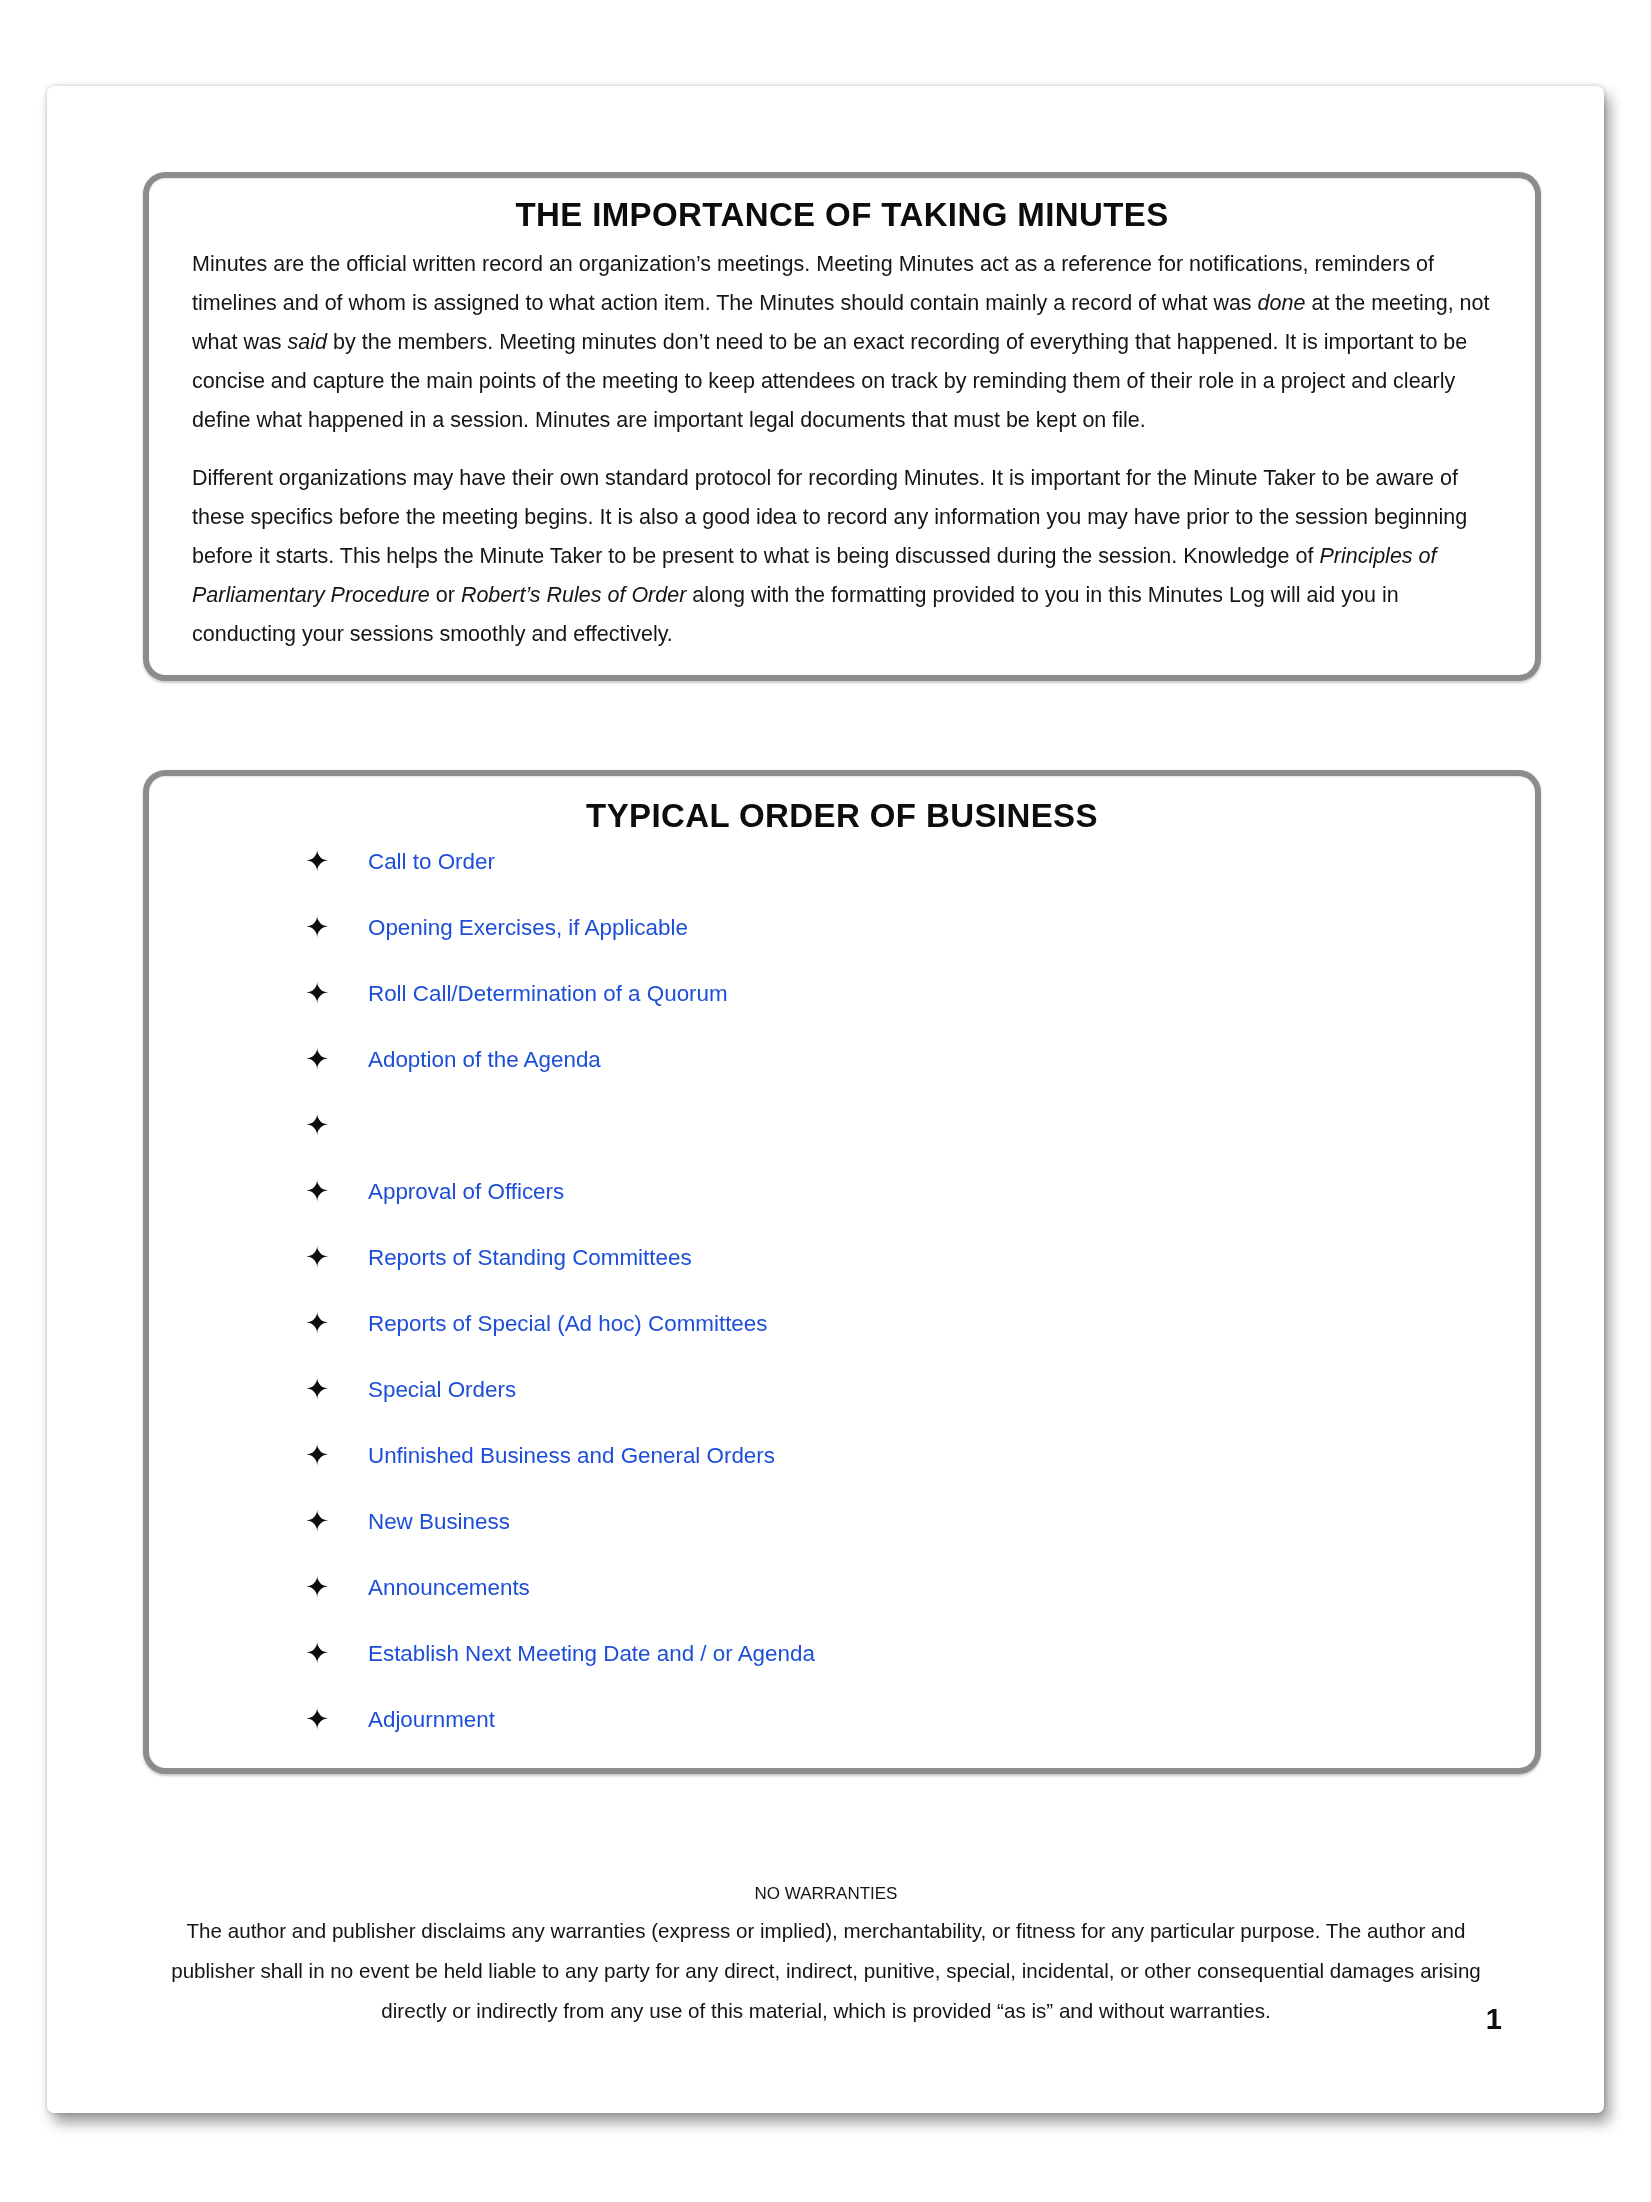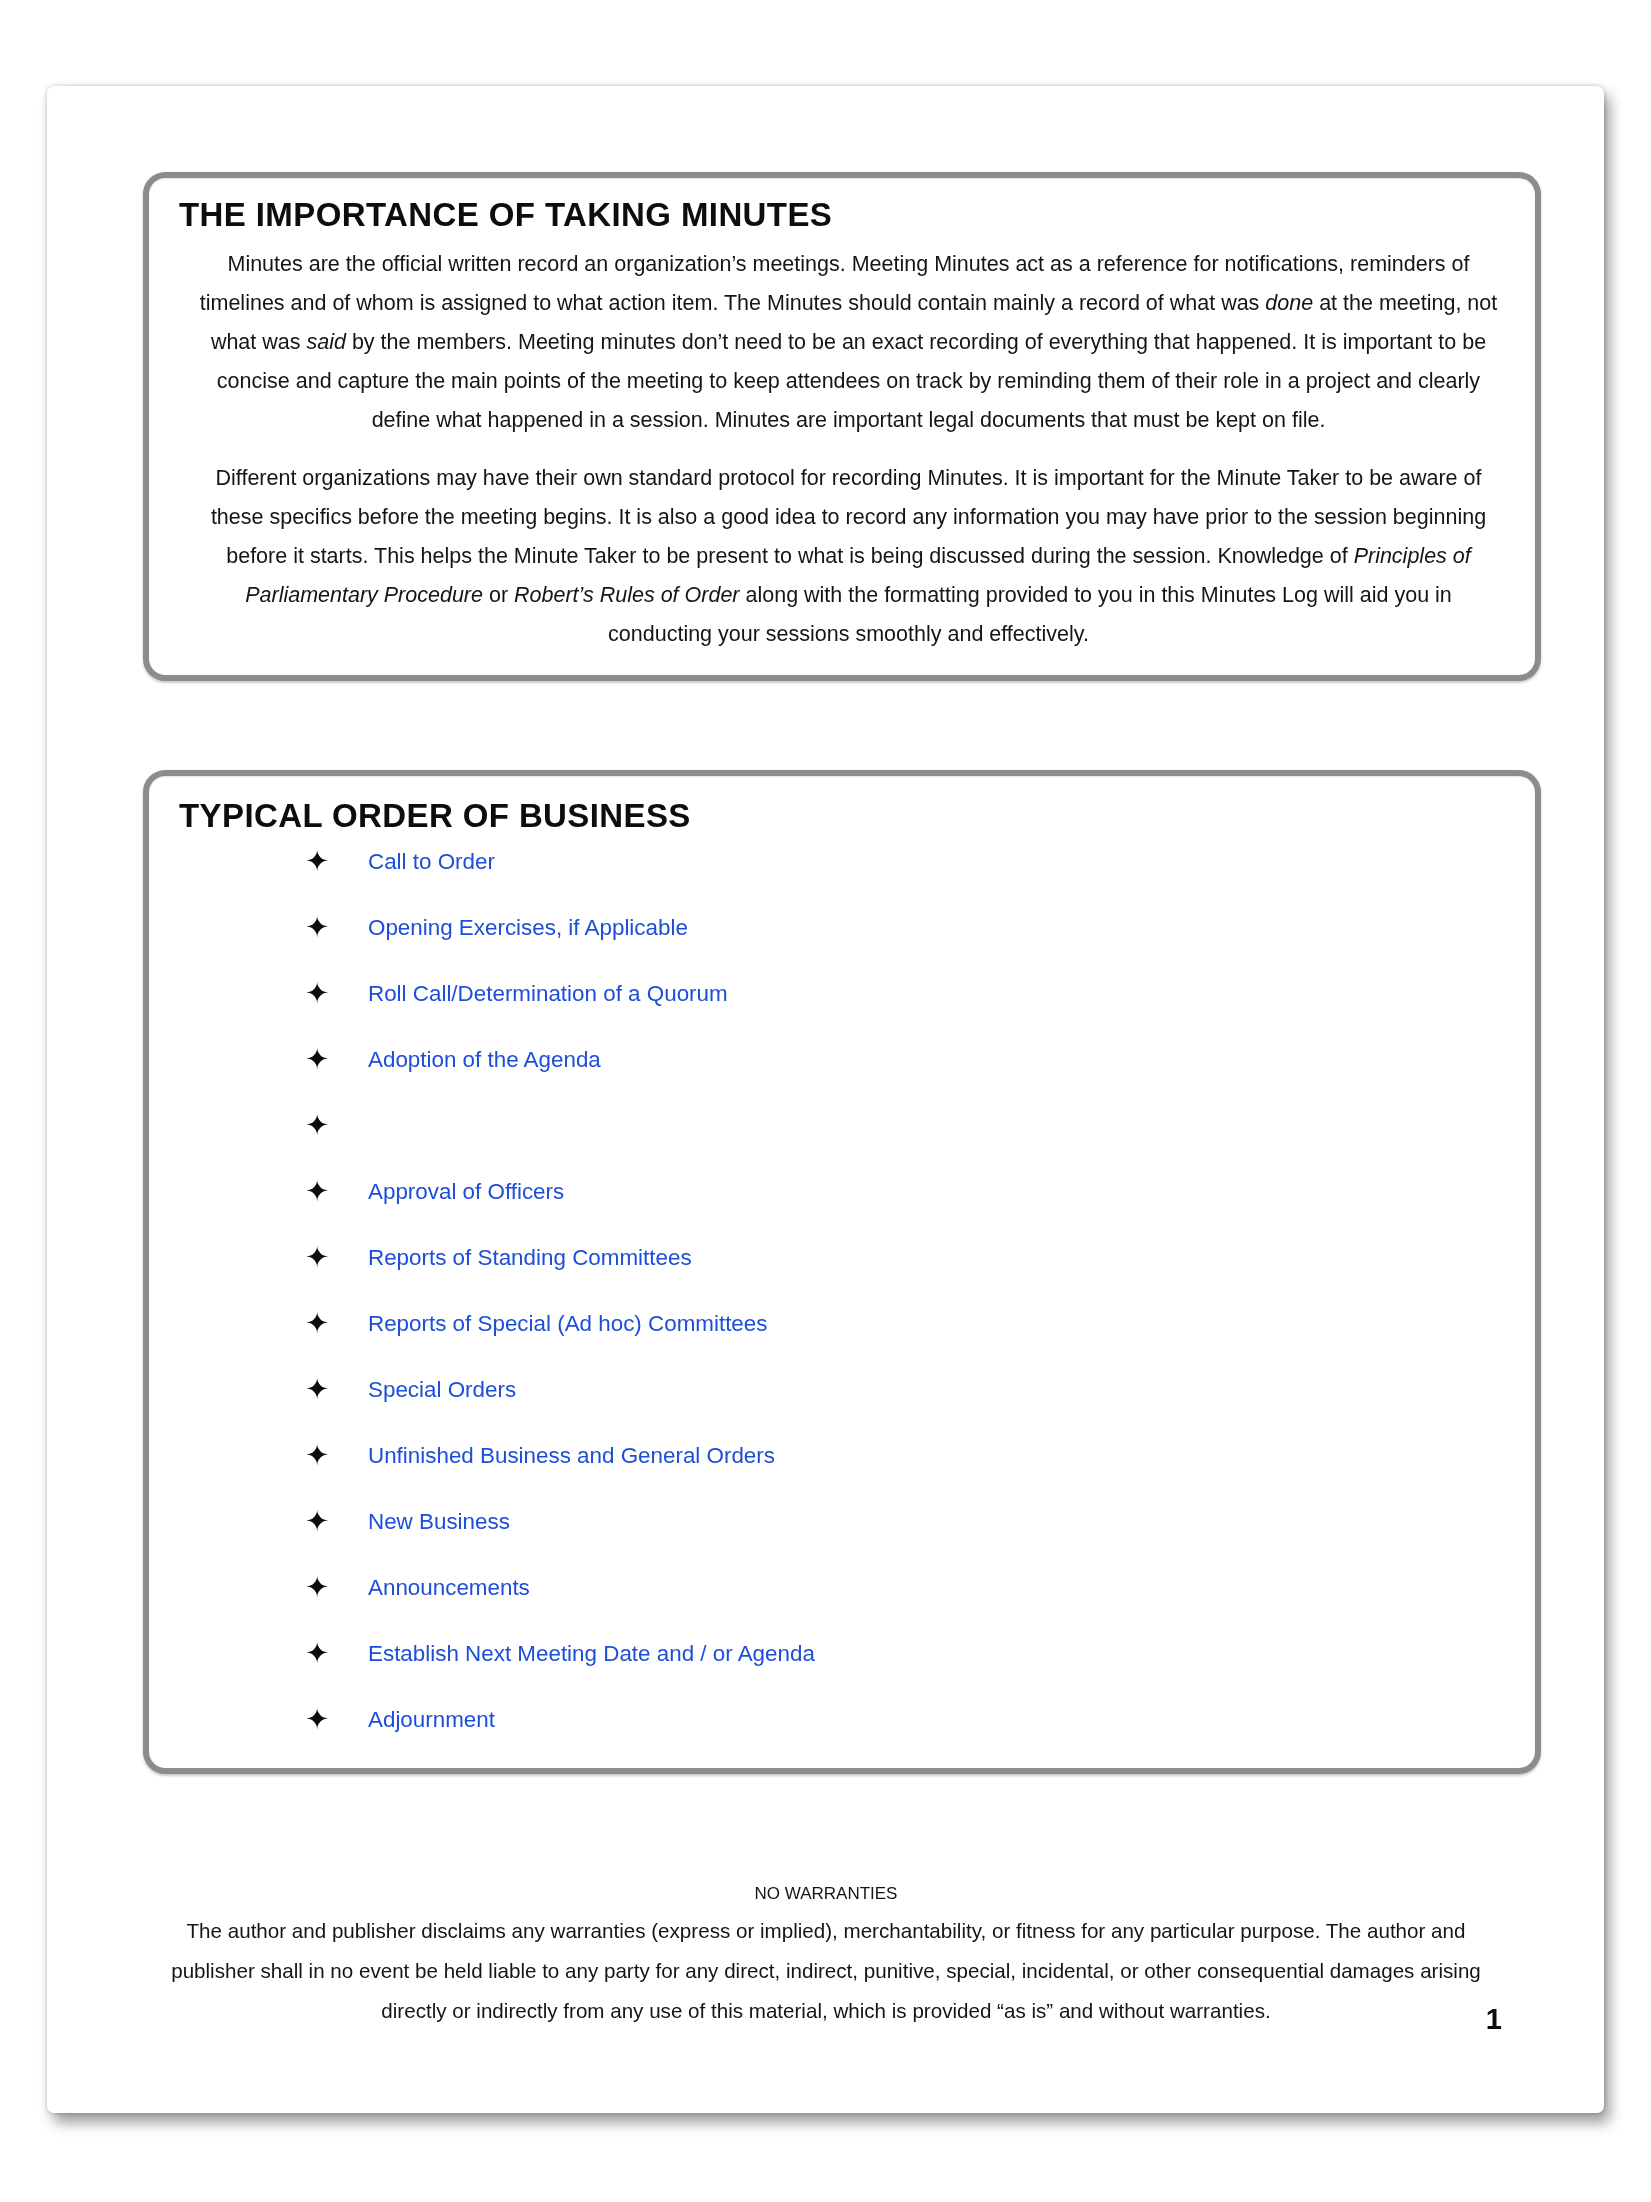--- a/index.html
+++ b/index.html
@@ -28,27 +28,28 @@
     background: #ffffff;
     box-shadow: 0 1.7px 2.6px rgba(0,0,0,0.22), inset 0 0.9px 1.7px rgba(0,0,0,0.12);
     padding: 19px 30px 20.6px 30px;
   }
   .box-importance { top: 86px; min-height: 486px; }
   .box-order { top: 684px; height: 1004px; padding-top: 22.4px; }
   .box-title {
     font-size: 33px;
     font-weight: bold;
     line-height: 36px;
+    text-align: center;
     letter-spacing: 0.4px;
     color: #0d0d0d;
   }
   .para {
     font-size: 21.5px;
     line-height: 39px;
-    text-align: center;
+    text-align: left;
     margin-top: 12px;
     color: #151515;
     margin-left: 13px;
   }
   .para + .para { margin-top: 19px; }
   .para i { font-style: italic; }
   .biz-list { margin-top: 12px; }
   .biz-item {
     height: 66px;
     display: flex;

